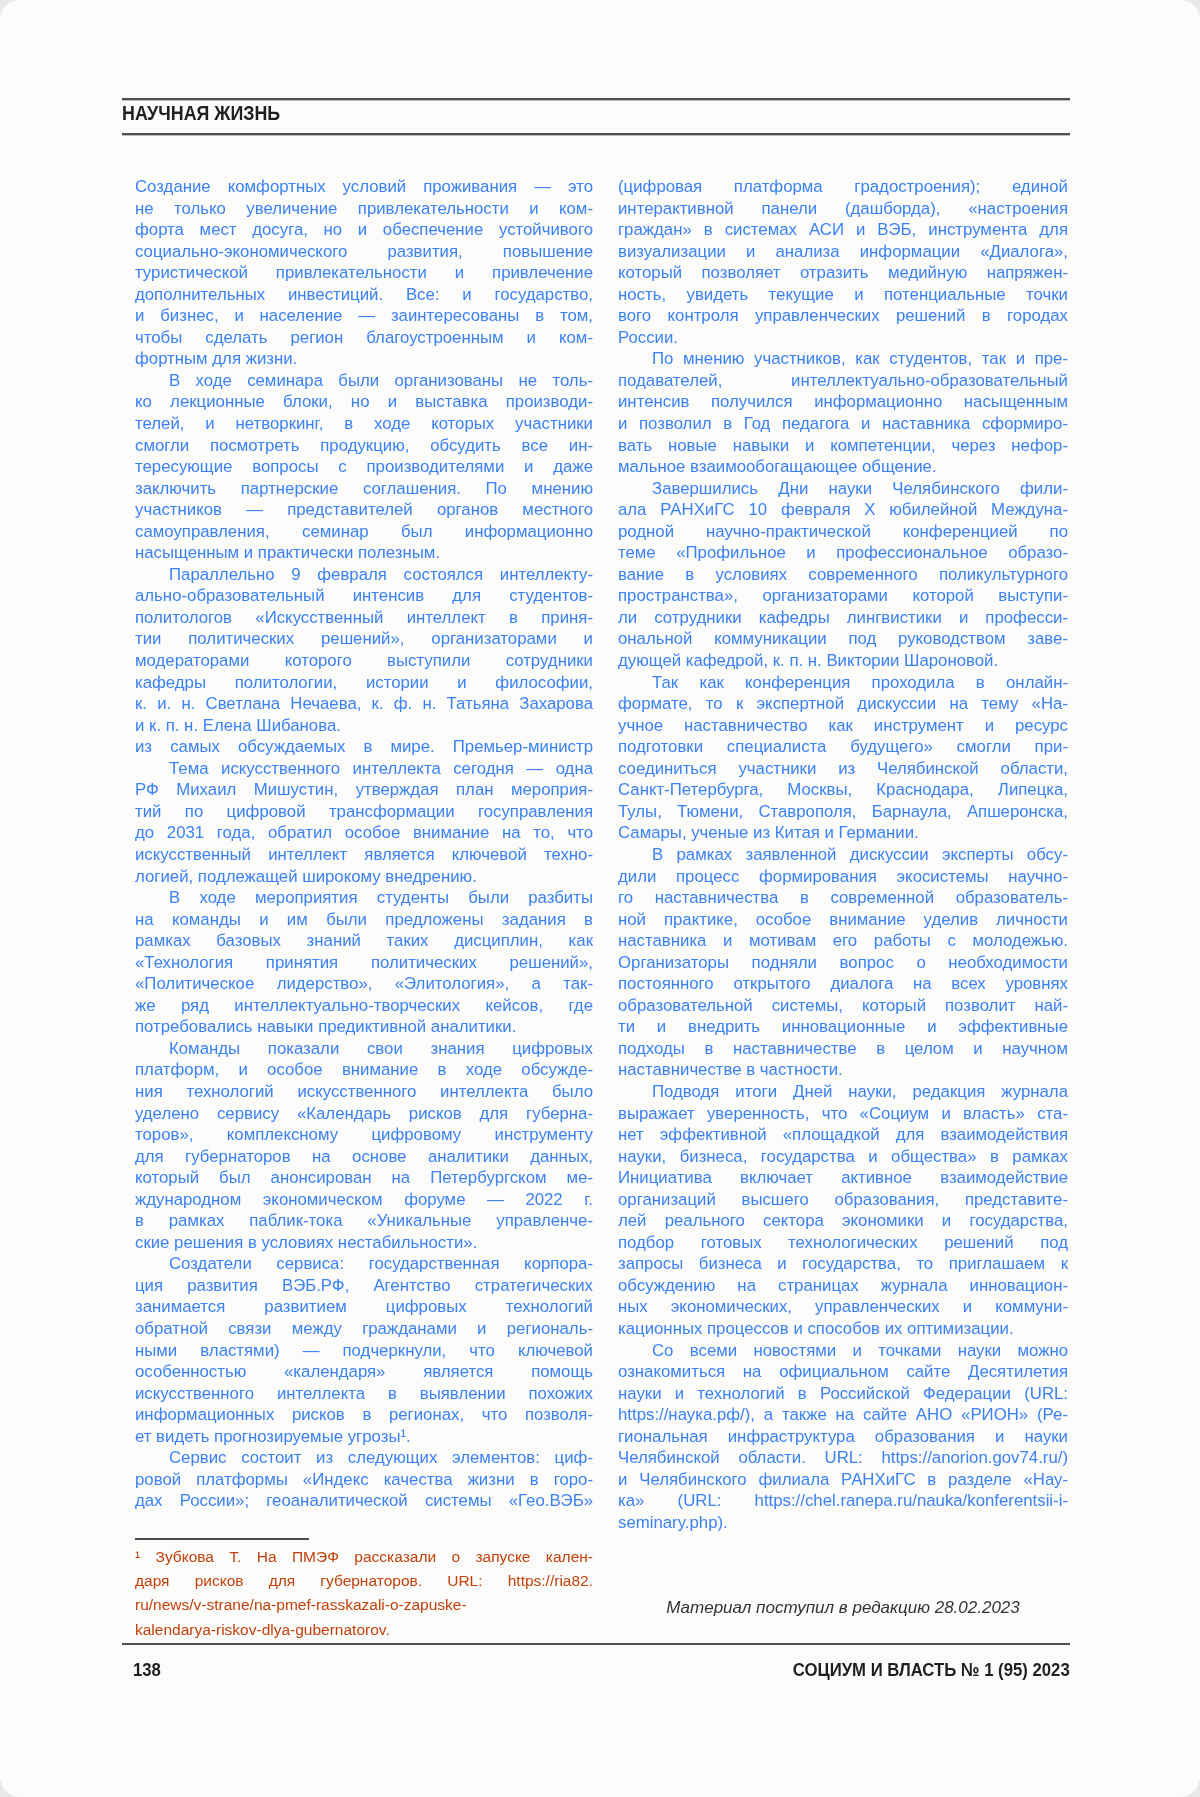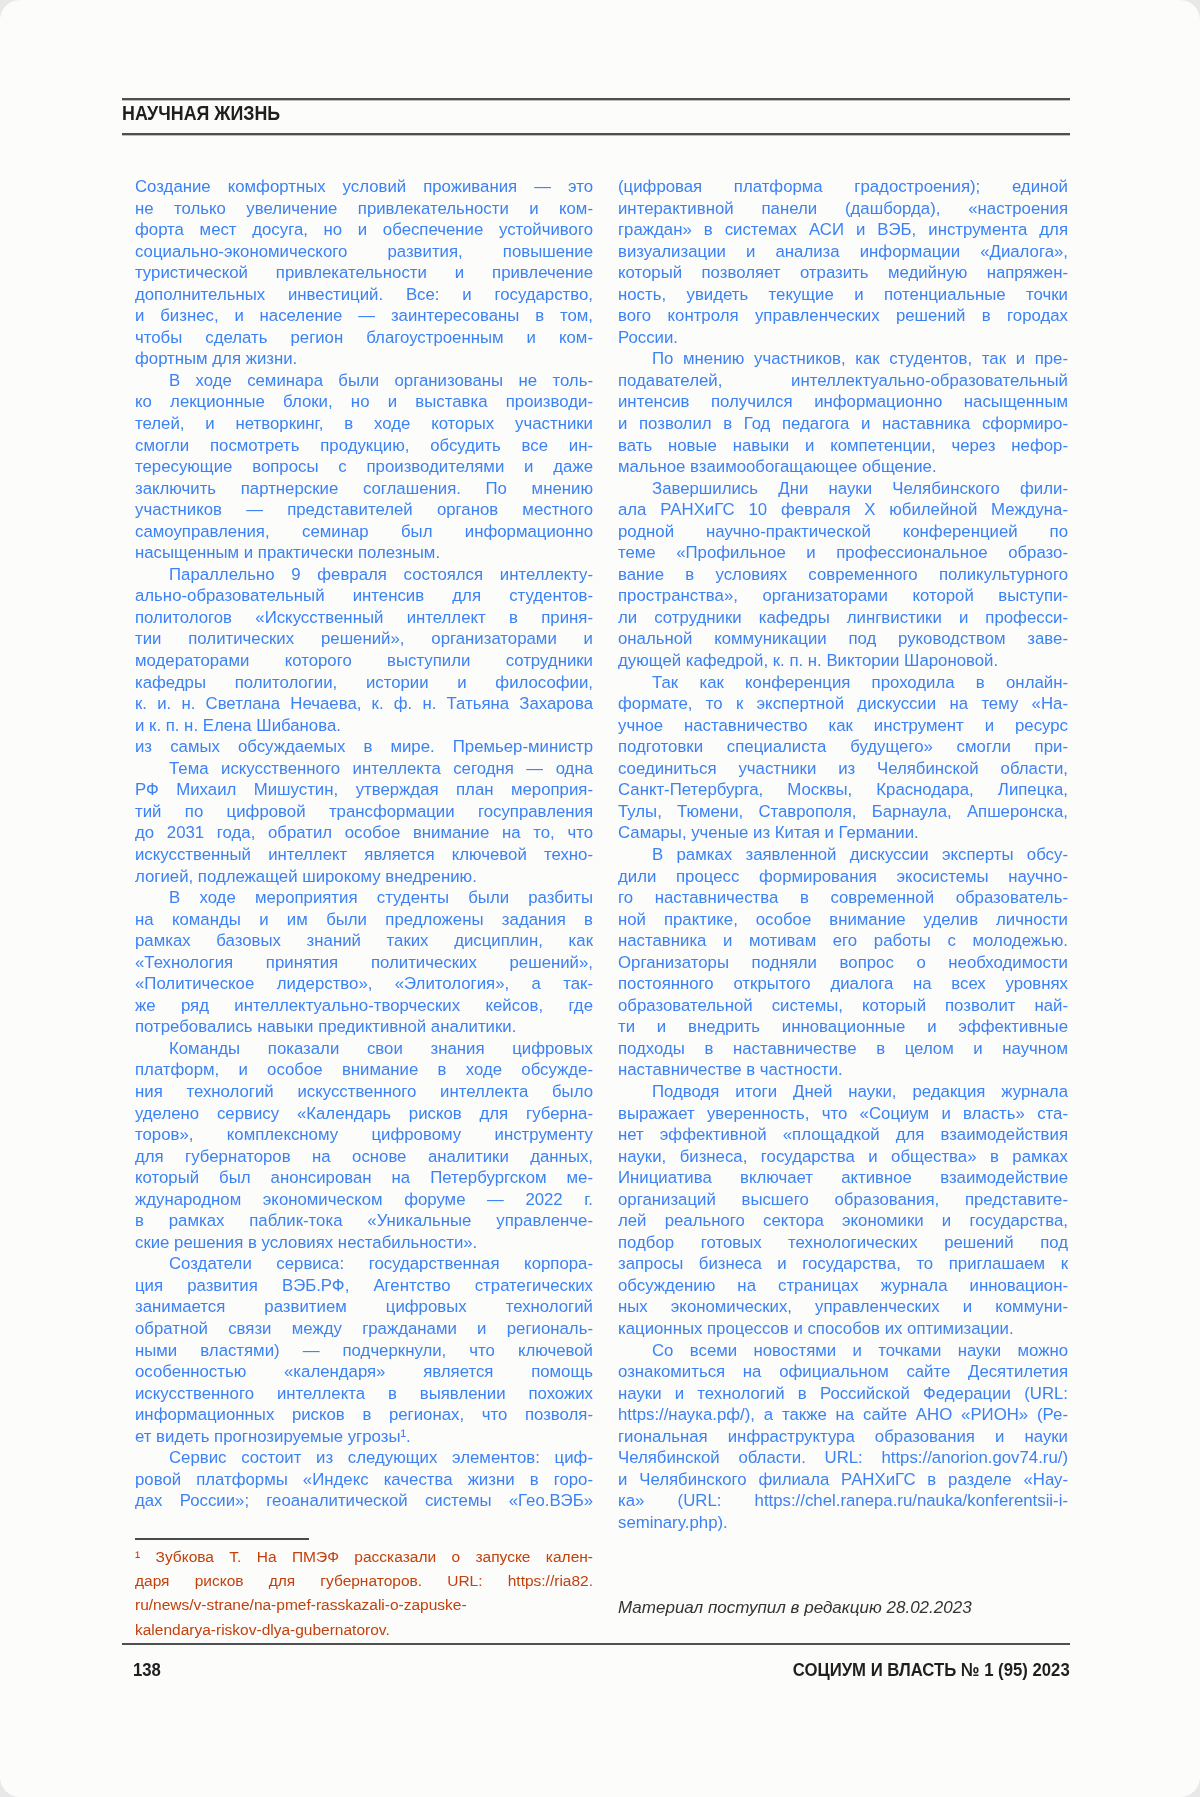--- a/index.html
+++ b/index.html
@@ -37,21 +37,21 @@
 
   .footnote-rule { position:absolute; left:135px; top:1538px; width:174px; height:2px; background:#4a4a4a; }
   .footnote {
     position:absolute; left:135px; top:1545px; width:458px;
     font-size:15.5px; line-height:24.2px; text-align:justify; color:#c2410c;
   }
   .footnote .line { height:24.2px; }
 
   .received {
     position:absolute; left:618px; top:1598px; width:450px;
-    font-size:17px; font-style:italic; text-align:left; color:#333;
+    font-size:17px; font-style:italic; text-align:center; color:#333;
   }
 
   .page-number {
     position:absolute; left:133px; top:1659px;
     font-size:19px; font-weight:bold; color:#1f1f1f;
     transform:scaleX(0.88); transform-origin:left center;
   }
   .journal-ref {
     position:absolute; right:130px; top:1659px;
     font-size:19px; font-weight:bold; color:#1f1f1f;

